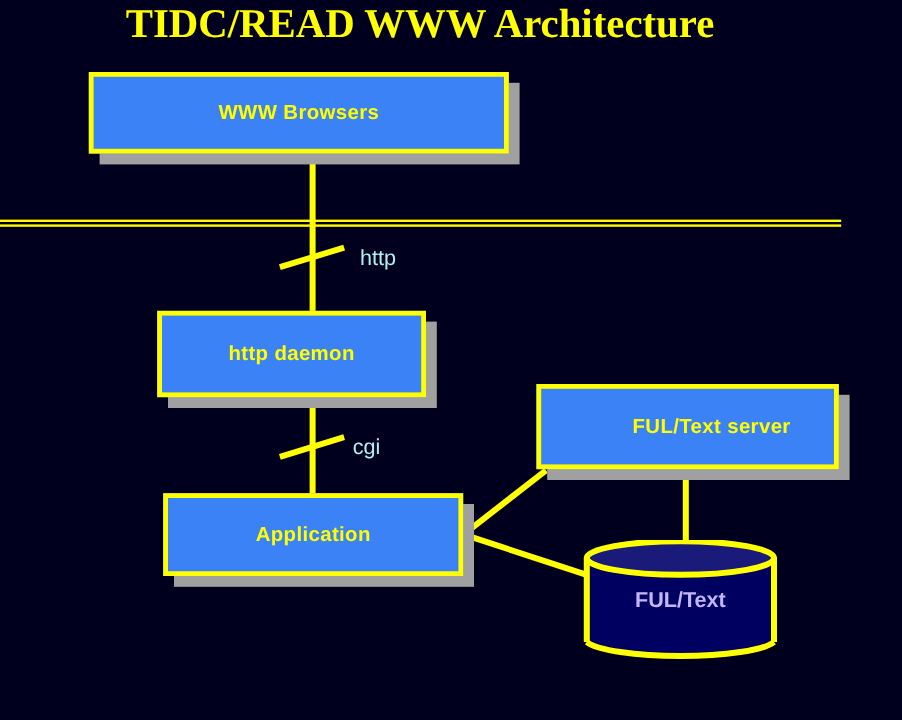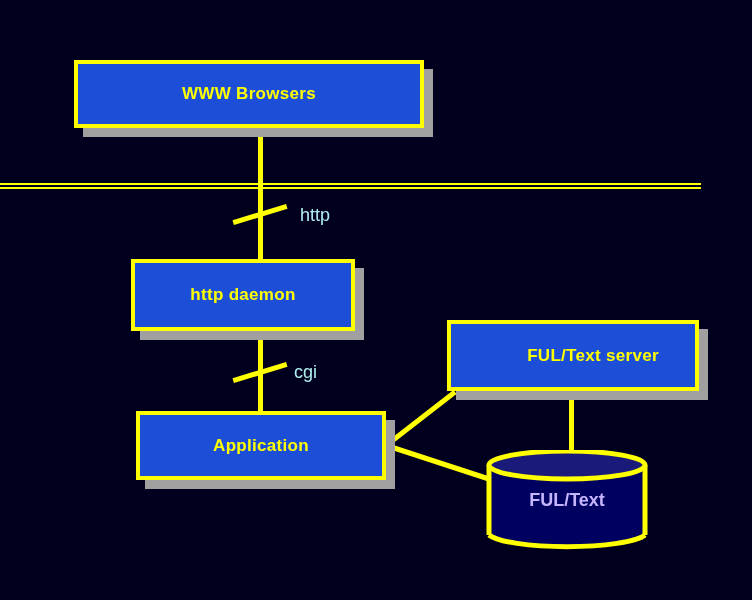--- a/index.html
+++ b/index.html
@@ -32,21 +32,21 @@
     font-size: 34px;
     line-height: 38px;
     color: #ffff00;
     letter-spacing: 0px;
     white-space: nowrap;
   }
 
   
   .node {
     position: absolute;
-    background: #1d4ed8;
+    background: #3b82f6;
     border: 4px solid #ffff00;
     box-sizing: border-box;
     box-shadow: 9px 9px 0 0 #a0a0a0;
     display: flex;
     align-items: center;
     justify-content: center;
     z-index: 5;
   }
   .node .label {
     color: #ffff00;
@@ -149,20 +149,21 @@
     font-size: 18px;
     white-space: nowrap;
     z-index: 7;
   }
 </style>
 </head>
 <body>
 
 <div id="slide">
 
+  <div class="title">TIDC/READ WWW Architecture</div>
 
   <div class="divider">
     <div class="rule top"></div>
     <div class="rule bottom"></div>
   </div>
 
   <svg id="diagonals" viewBox="0 0 752 600" xmlns="http://www.w3.org/2000/svg">
 
     <line x1="388" y1="444" x2="455" y2="392" stroke="#ffff00" stroke-width="5"></line>
 

